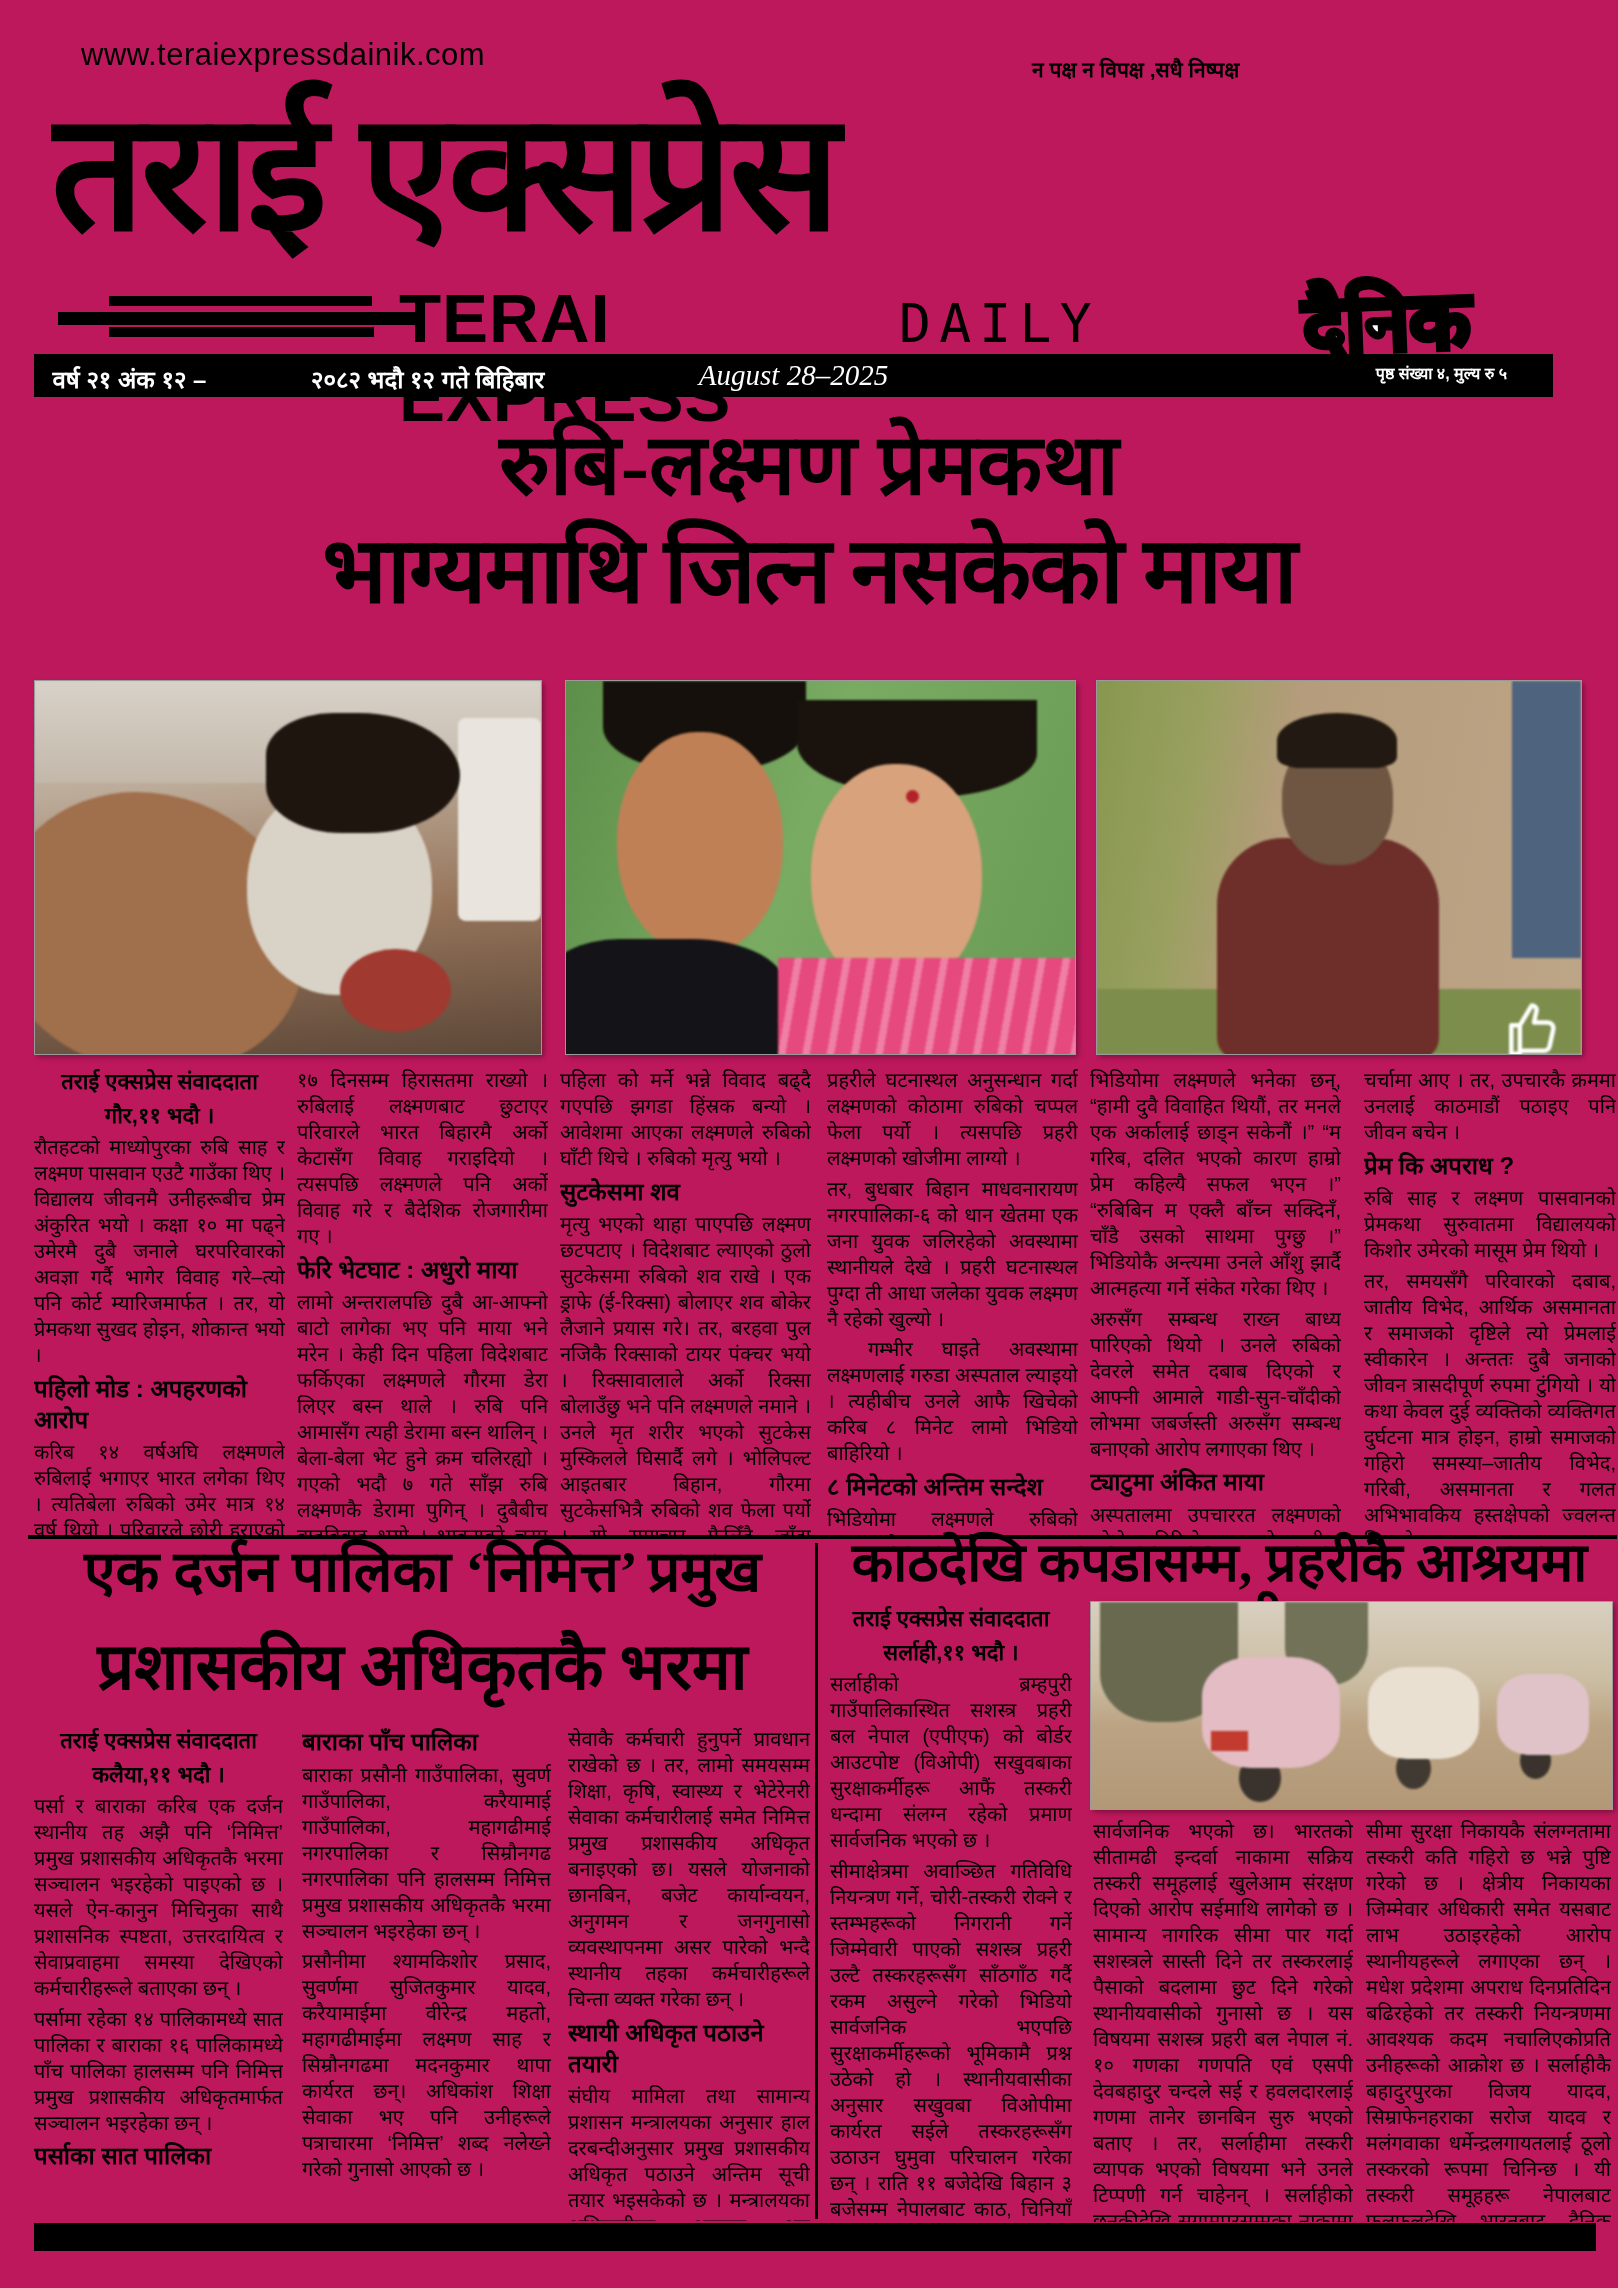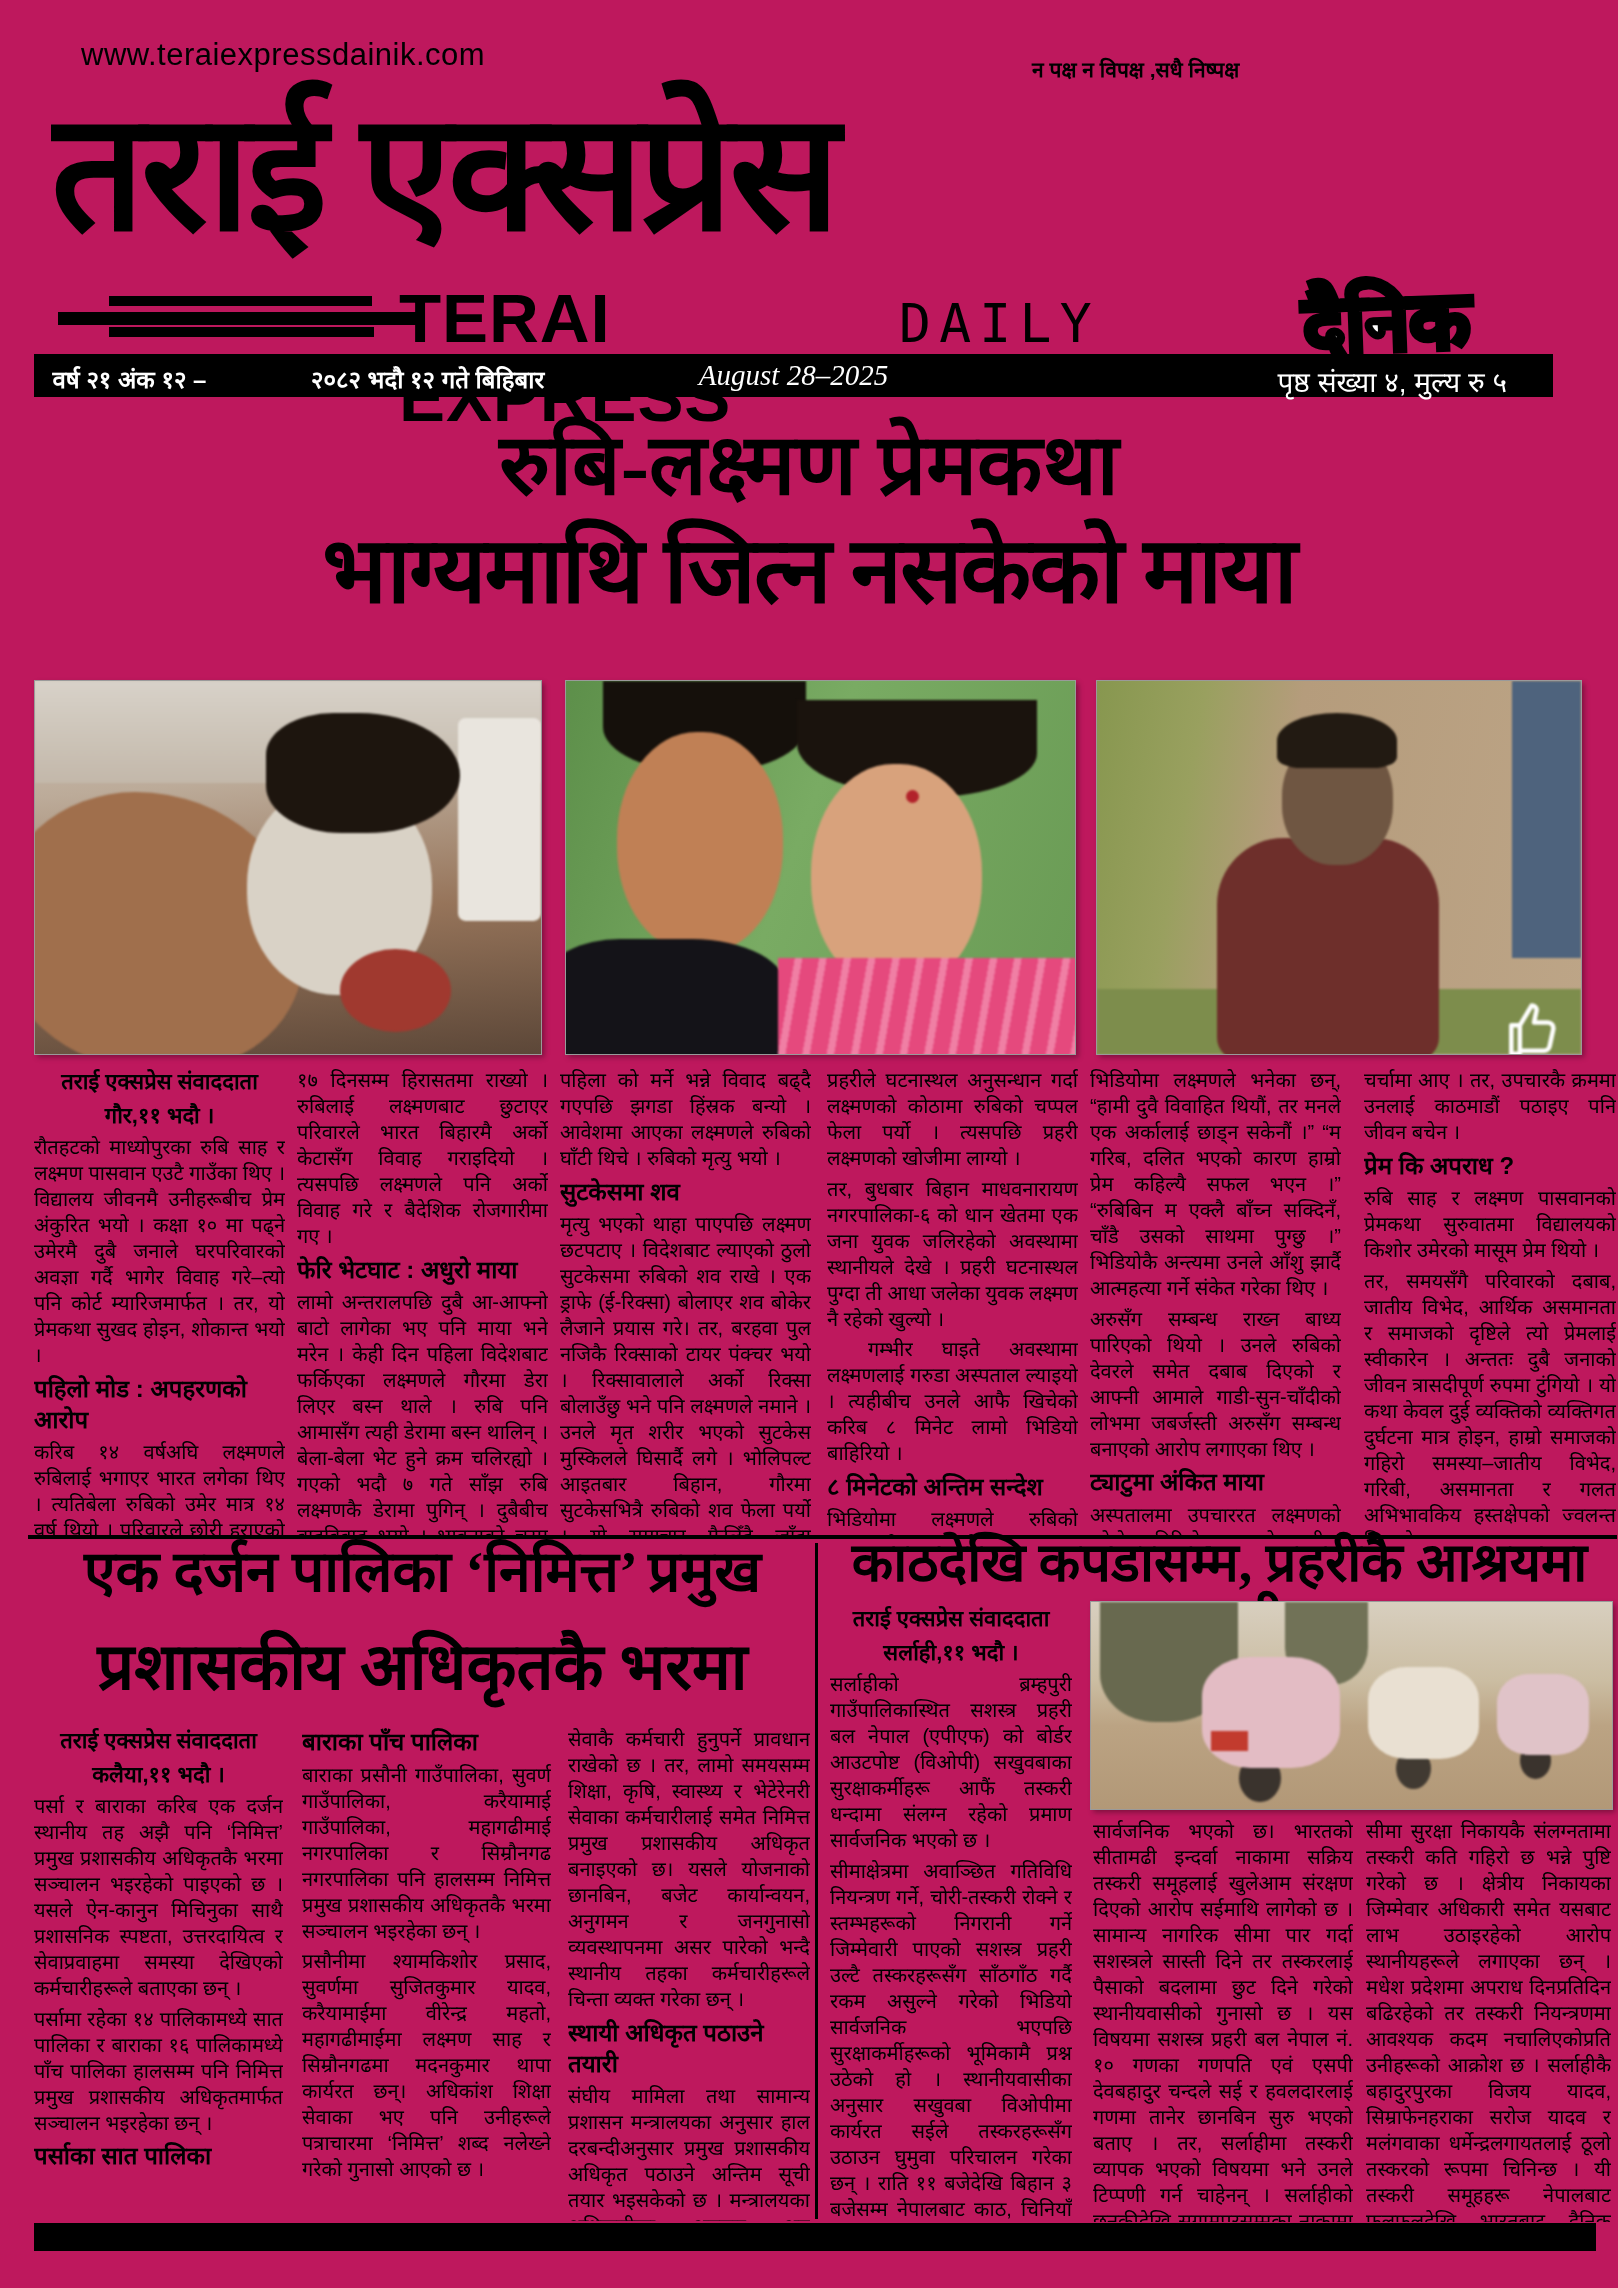--- a/index.html
+++ b/index.html
@@ -18,21 +18,21 @@
   .te-row{left:399px;top:279px;width:701px;display:flex;align-items:baseline;gap:18.5px;}
   .te-en{font-size:69px;font-weight:900;letter-spacing:0.9px;}
   .te-daily{font-size:53px;font-weight:500;letter-spacing:8.3px;font-family:"DejaVu Sans Mono",monospace;}
   .dainik{left:1303px;top:266px;font-size:79px;font-weight:800;color:#fff;
           -webkit-text-stroke:5.5px #000;transform:rotate(-2deg);font-family:"Liberation Serif",serif;}
   .datebar{left:34px;top:354px;width:1519px;height:43px;background:#000;color:#fff;}
   .db-issue{left:18.5px;top:8.3px;font-size:24px;font-weight:700;}
   .db-npdate{left:277px;top:8.3px;font-size:24px;font-weight:700;}
   .db-endate{left:50%;top:4.6px;transform:translateX(-50%);font-size:29px;font-style:italic;
              font-family:"Liberation Serif",serif;}
-  .db-price{right:46px;top:8.3px;font-size:28px;font-weight:400;}
+  .db-price{right:46px;top:8.3px;font-size:16px;font-weight:700;}
   
   .lead-h1{left:0;top:417px;width:100%;text-align:center;font-size:85px;font-weight:800;
            line-height:1.15;font-family:"Liberation Serif",serif;}
   .lead-h2{left:0;top:519px;width:100%;text-align:center;font-size:92px;font-weight:800;
            line-height:1.15;letter-spacing:-1.8px;font-family:"Liberation Serif",serif;}
   
   .photo{border:0.9px solid #9a9a9a;box-shadow:2.8px 2.8px 5.5px rgba(0,0,0,.35);overflow:hidden;}
   .photo .abs{filter:blur(0.9px);}
   .ph1{left:34px;top:680px;width:506px;height:373px;
        background:linear-gradient(175deg,#cfc6ba 0%,#bcab99 28%,#96745a 62%,#5c4738 100%);}

